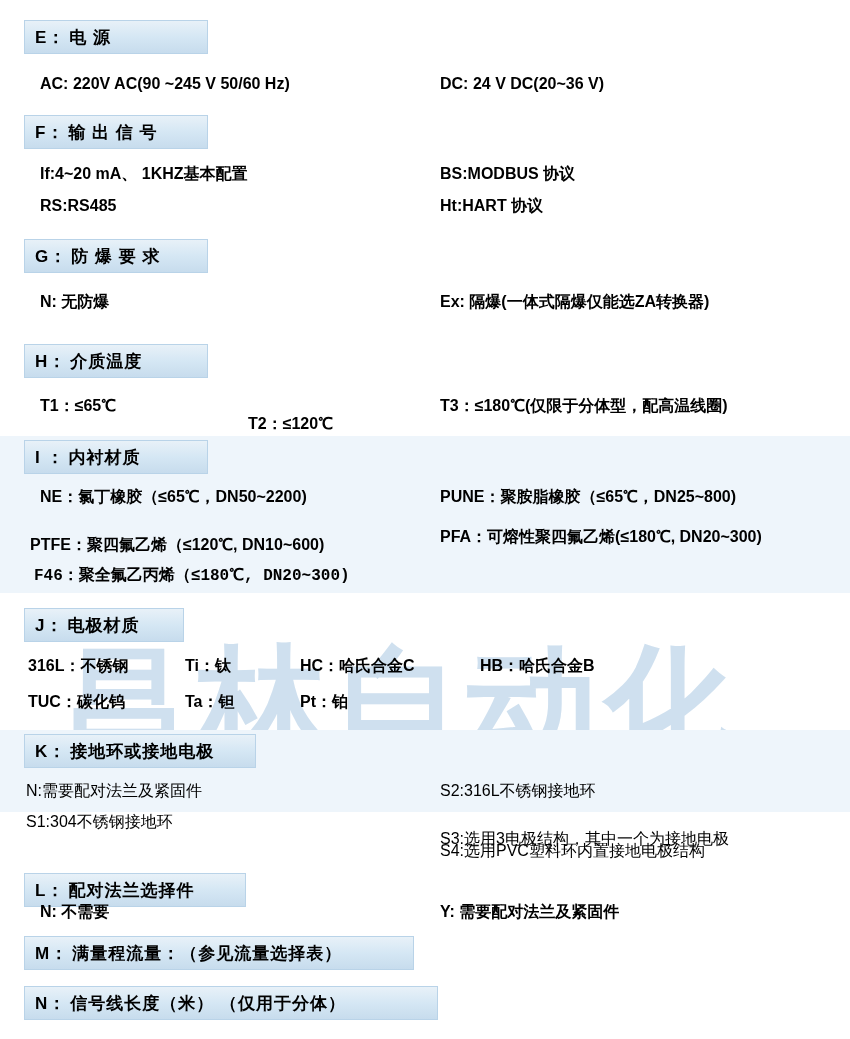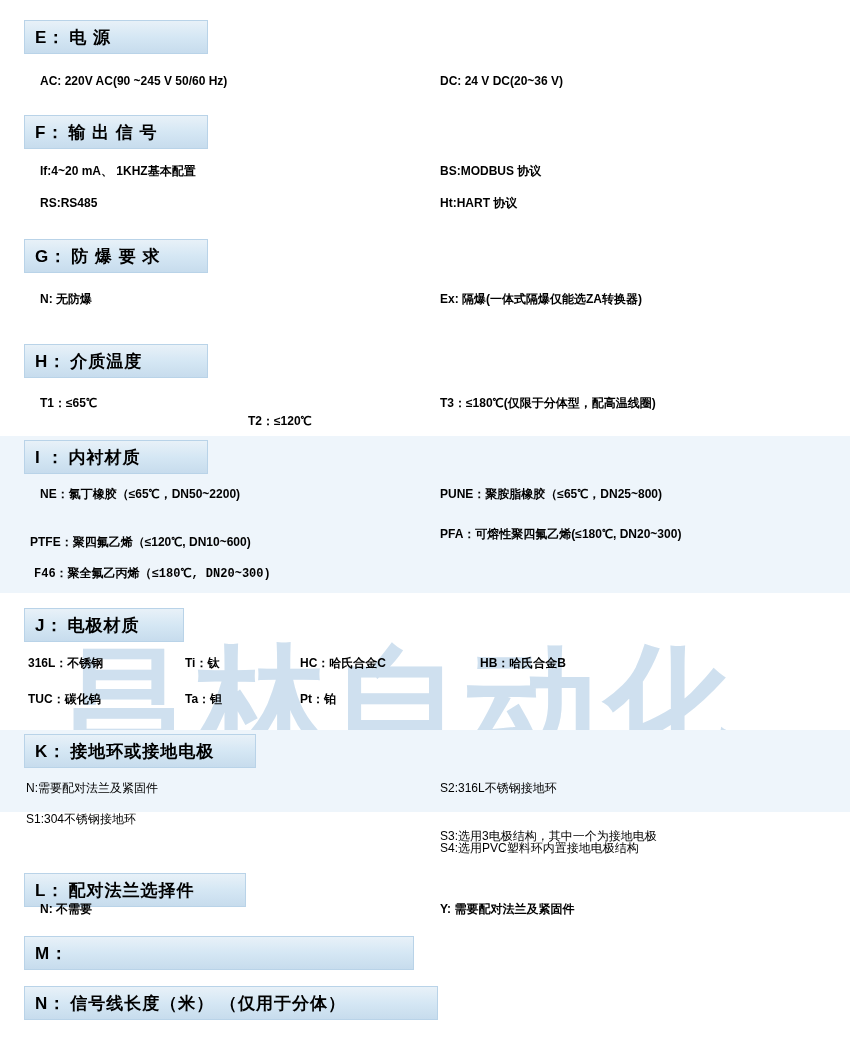--- a/index.html
+++ b/index.html
@@ -73,21 +73,21 @@
   
   .band {
     position: absolute;
     left: 0;
     background: #eef5fb;
     z-index: 1;
   }
 
   .txt {
     position: absolute;
-    font-size: 12px;
+    font-size: 16px;
     white-space: nowrap;
     line-height: 1.2;
   }
   .txt.bold { font-weight: bold; }
 </style>
 </head>
 <body>
 
 <div class="watermark">
   <div class="wm-latin">CCLair</div>
@@ -164,20 +164,21 @@
 
   <div class="hdr" style="left:24px;top:873px;width:222px;height:34px;">
     <span class="code">L：</span>
     <span>配对法兰选择件</span>
   </div>
   <div class="txt bold" style="left:40px;top:902px;">N: 不需要</div>
   <div class="txt bold" style="left:440px;top:902px;">Y: 需要配对法兰及紧固件</div>
 
   <div class="hdr" style="left:24px;top:936px;width:390px;height:34px;">
     <span class="code">M：</span>
+    <span>满量程流量：（参见流量选择表）</span>
   </div>
 
   <div class="hdr" style="left:24px;top:986px;width:414px;height:34px;">
     <span class="code">N：</span>
     <span>信号线长度（米）   （仅用于分体）</span>
   </div>
 
 </div>
 
 </body></html>

